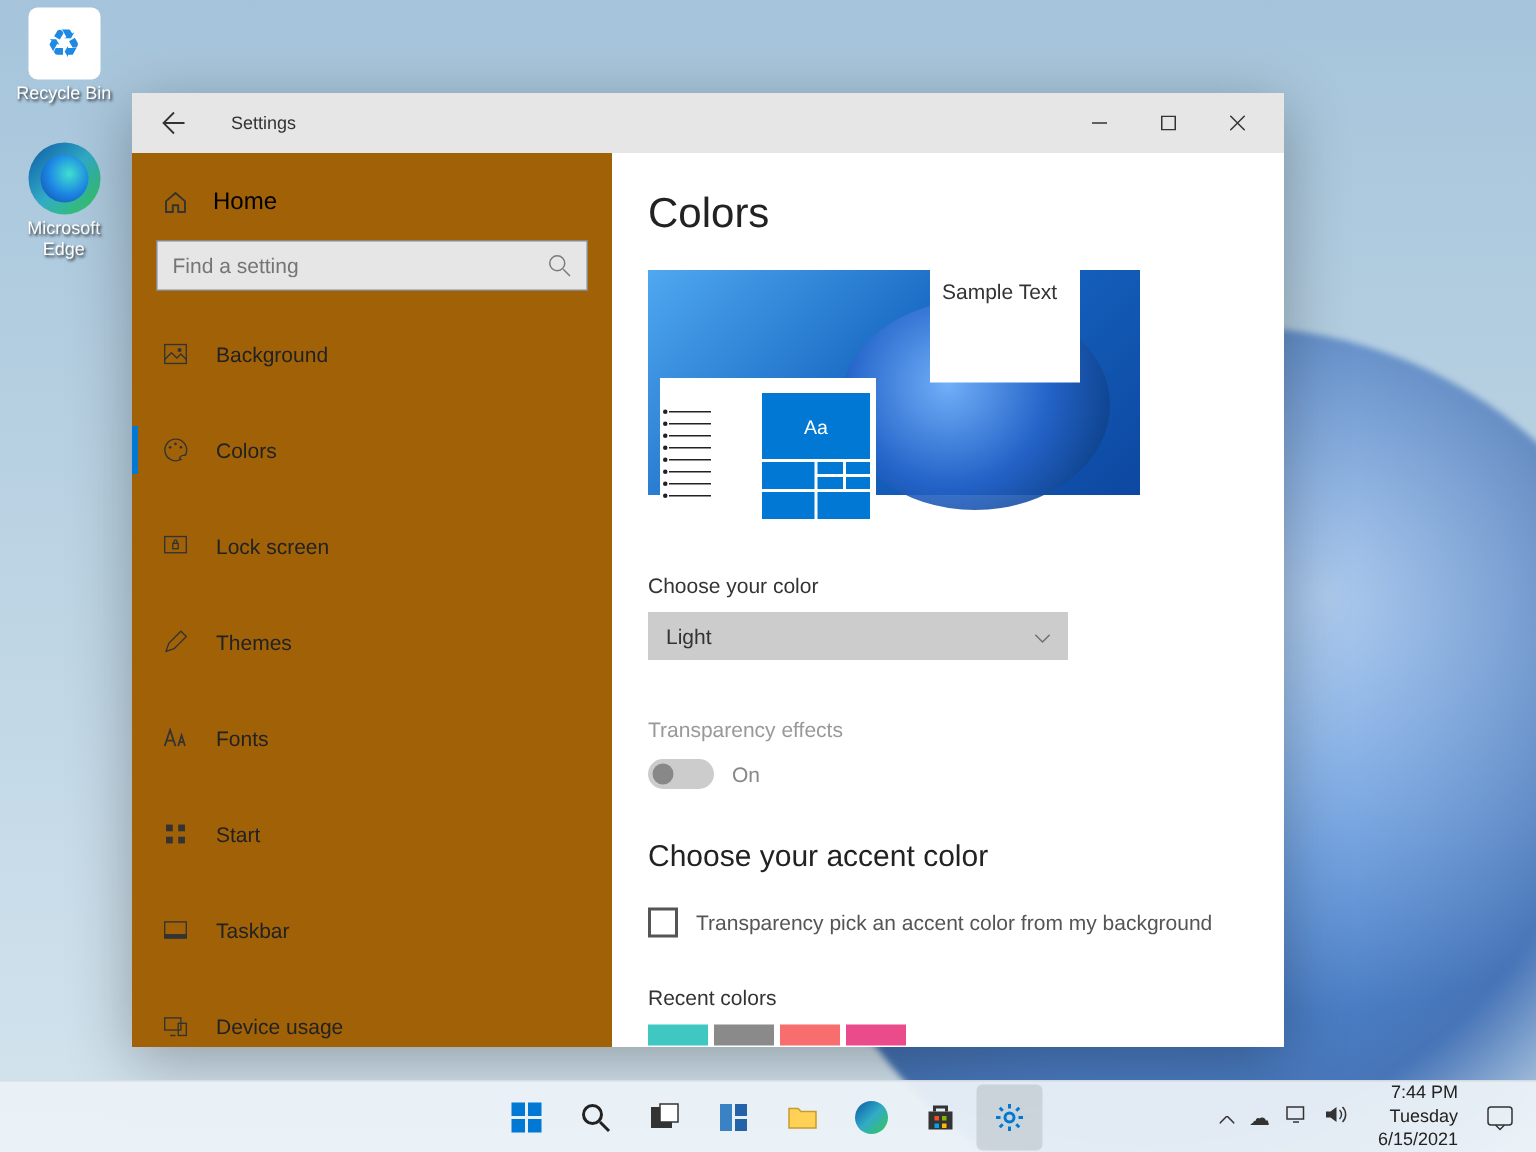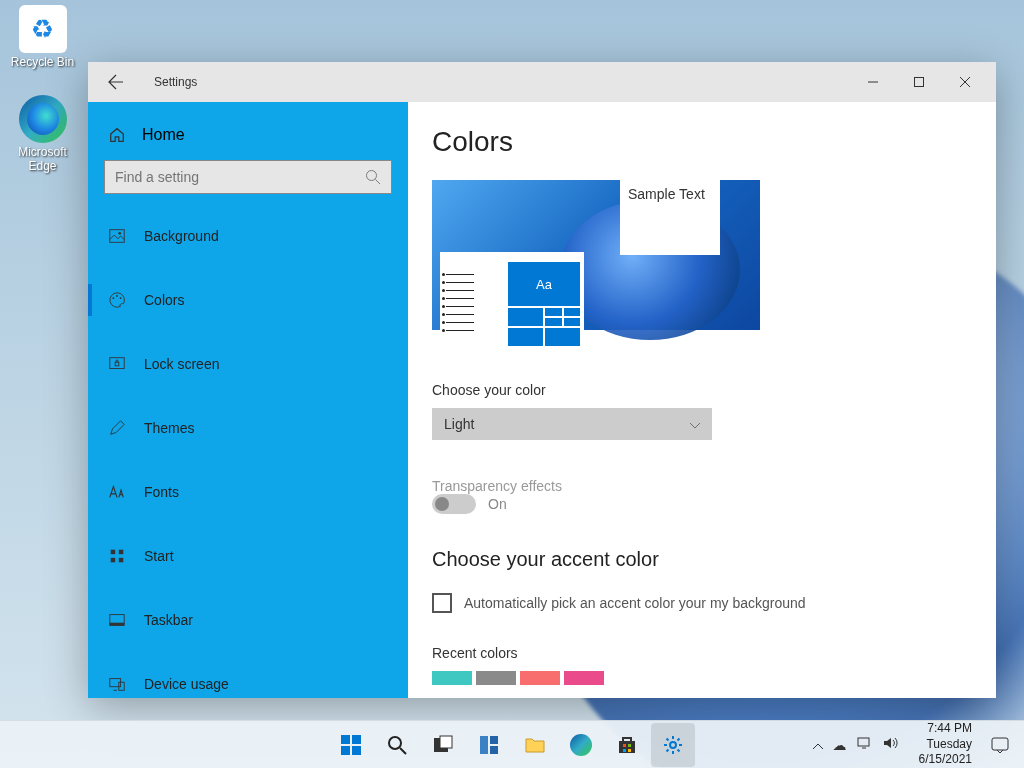--- a/index.html
+++ b/index.html
@@ -7,29 +7,29 @@
 .bloom{position:absolute;right:-100px;bottom:-50px;width:600px;height:600px;border-radius:50%;background:radial-gradient(circle at 40% 40%,#4a9eff 0%,#1e6bd6 30%,#0d47a1 60%,transparent 80%);opacity:.7;filter:blur(2px)}
 .bloom::before{content:"";position:absolute;inset:0;border-radius:50%;background:radial-gradient(circle at 60% 30%,rgba(255,255,255,.6),transparent 50%)}
 .desktop-icon{position:absolute;width:75px;text-align:center;cursor:pointer}
 .desktop-icon .label{color:#fff;font-size:12px;text-shadow:1px 1px 2px rgba(0,0,0,.8);margin-top:2px}
 .recycle{left:5px;top:5px}
 .recycle .ico{width:48px;height:48px;margin:0 auto;background:#fff;border-radius:6px;display:flex;align-items:center;justify-content:center;color:#1e88e5;font-size:26px}
 .edge{left:5px;top:95px}
 .edge .ico{width:48px;height:48px;margin:0 auto;border-radius:50%;background:linear-gradient(135deg,#0c59a4 0%,#31abc6 50%,#36c752 100%);position:relative}
 .edge .ico::after{content:"";position:absolute;top:8px;left:8px;width:32px;height:32px;border-radius:50%;background:radial-gradient(circle at 60% 40%,#40e0d0,#1e88e5,#0d47a1)}
 
-.settings-window{position:absolute;left:88px;top:62px;width:908px;height:636px;background:#fff;box-shadow:0 10px 40px rgba(0,0,0,.3);display:flex;flex-direction:column}
+.settings-window{position:absolute;left:88px;top:62px;width:768px;height:636px;background:#fff;box-shadow:0 10px 40px rgba(0,0,0,.3);display:flex;flex-direction:column}
 .titlebar{height:40px;background:#e6e6e6;display:flex;align-items:center;padding:0 8px 0 16px}
 .back{width:24px;height:24px;display:flex;align-items:center;justify-content:center;cursor:pointer}
 .title-text{margin-left:26px;font-size:12px;color:#333}
 .caption{margin-left:auto;display:flex}
 .caption .btn{width:46px;height:32px;display:flex;align-items:center;justify-content:center;cursor:pointer}
 
 .body{flex:1;display:flex;min-height:0}
-.sidebar{width:320px;background:#0ea5e9;padding:16px 16px 0;overflow:hidden}
+.sidebar{width:320px;background:#a16207;padding:16px 16px 0;overflow:hidden}
 .home{display:flex;align-items:center;gap:16px;padding:8px 4px 16px;cursor:pointer}
 .home .ico{width:18px;height:18px}
 .search{width:100%;height:34px;border:1px solid #888;background:#e6e6e6;display:flex;align-items:center;padding:0 10px;margin-bottom:18px}
 .search input{flex:1;border:0;background:transparent;font-size:14px;outline:none}
 .search .mag{width:16px;height:16px;opacity:.6}
 .section-title{font-size:14px;font-weight:600;color:#222;margin-bottom:24px;padding-left:2px}
 .nav{display:flex;flex-direction:column;gap:16px}
 .nav-item{display:flex;align-items:center;gap:18px;height:48px;padding:0 4px;cursor:pointer;position:relative;font-size:14px;color:#222}
 .nav-item.active::before{content:"";position:absolute;left:-16px;top:8px;bottom:8px;width:4px;background:#0078d4}
 .nav-item .ico{width:18px;height:18px;flex-shrink:0}
@@ -46,21 +46,21 @@
 .tiles{position:absolute;left:72px;bottom:-20px;width:80px;height:98px;background:#fff}
 .tiles .grid{position:absolute;top:10px;left:4px;right:4px;bottom:4px;display:grid;grid-template-columns:1fr 1fr;grid-template-rows:44px 1fr 1fr;gap:2px}
 .tiles .t{background:#0078d4}
 .tiles .big{grid-column:1/3;display:flex;align-items:center;justify-content:center;color:#fff;font-size:13px}
 .tiles .sub{grid-column:2;display:grid;grid-template-columns:1fr 1fr;grid-template-rows:1fr 1fr;gap:2px;background:transparent}
 .tiles .sub .s{background:#0078d4}
 
 .field-label{font-size:14px;color:#333;margin-bottom:10px}
 .dropdown{width:280px;height:32px;background:#ccc;display:flex;align-items:center;padding:0 12px;cursor:pointer;font-size:14px;color:#333;margin-bottom:38px}
 .dropdown .chev{margin-left:auto;opacity:.6}
-.disabled-label{font-size:14px;color:#999;}
+.disabled-label{font-size:14px;color:#999;margin-bottom:12px}
 .toggle-row{display:flex;align-items:center;gap:12px;margin-bottom:34px}
 .toggle{width:44px;height:20px;border-radius:10px;background:#ccc;position:relative;cursor:pointer}
 .toggle .knob{position:absolute;left:3px;top:3px;width:14px;height:14px;border-radius:50%;background:#888}
 .toggle-label{font-size:14px;color:#888}
 .accent-title{font-size:20px;font-weight:400;color:#222;margin-bottom:22px}
 .checkbox-row{display:flex;align-items:center;gap:12px;cursor:pointer;font-size:14px;color:#555;margin-bottom:32px}
 .checkbox{width:20px;height:20px;border:2px solid #555}
 .recent-label{font-size:14px;color:#333;margin-bottom:10px}
 .swatches{display:flex;gap:4px}
 .swatch{width:40px;height:14px;cursor:pointer}
@@ -235,21 +235,21 @@
       <div class="disabled-label">Transparency effects</div>
       <div class="toggle-row">
         <div class="toggle">
             <div class="knob"></div>
           </div>
         <span class="toggle-label">On</span>
       </div>
       <div class="accent-title">Choose your accent color</div>
       <div class="checkbox-row">
         <div class="checkbox"></div>
-        <span>Automatically pick an accent color your my background</span>
+        <span>Transparency pick an accent color from my background</span>
       </div>
       <div class="recent-label">Recent colors</div>
       <div class="swatches">
         <div class="swatch" style="background:#3fc7c2"></div>
         <div class="swatch" style="background:#8a8a8a"></div>
         <div class="swatch" style="background:#f86d6d"></div>
         <div class="swatch" style="background:#e94b8b"></div>
       </div>
     </div>
   </div>

